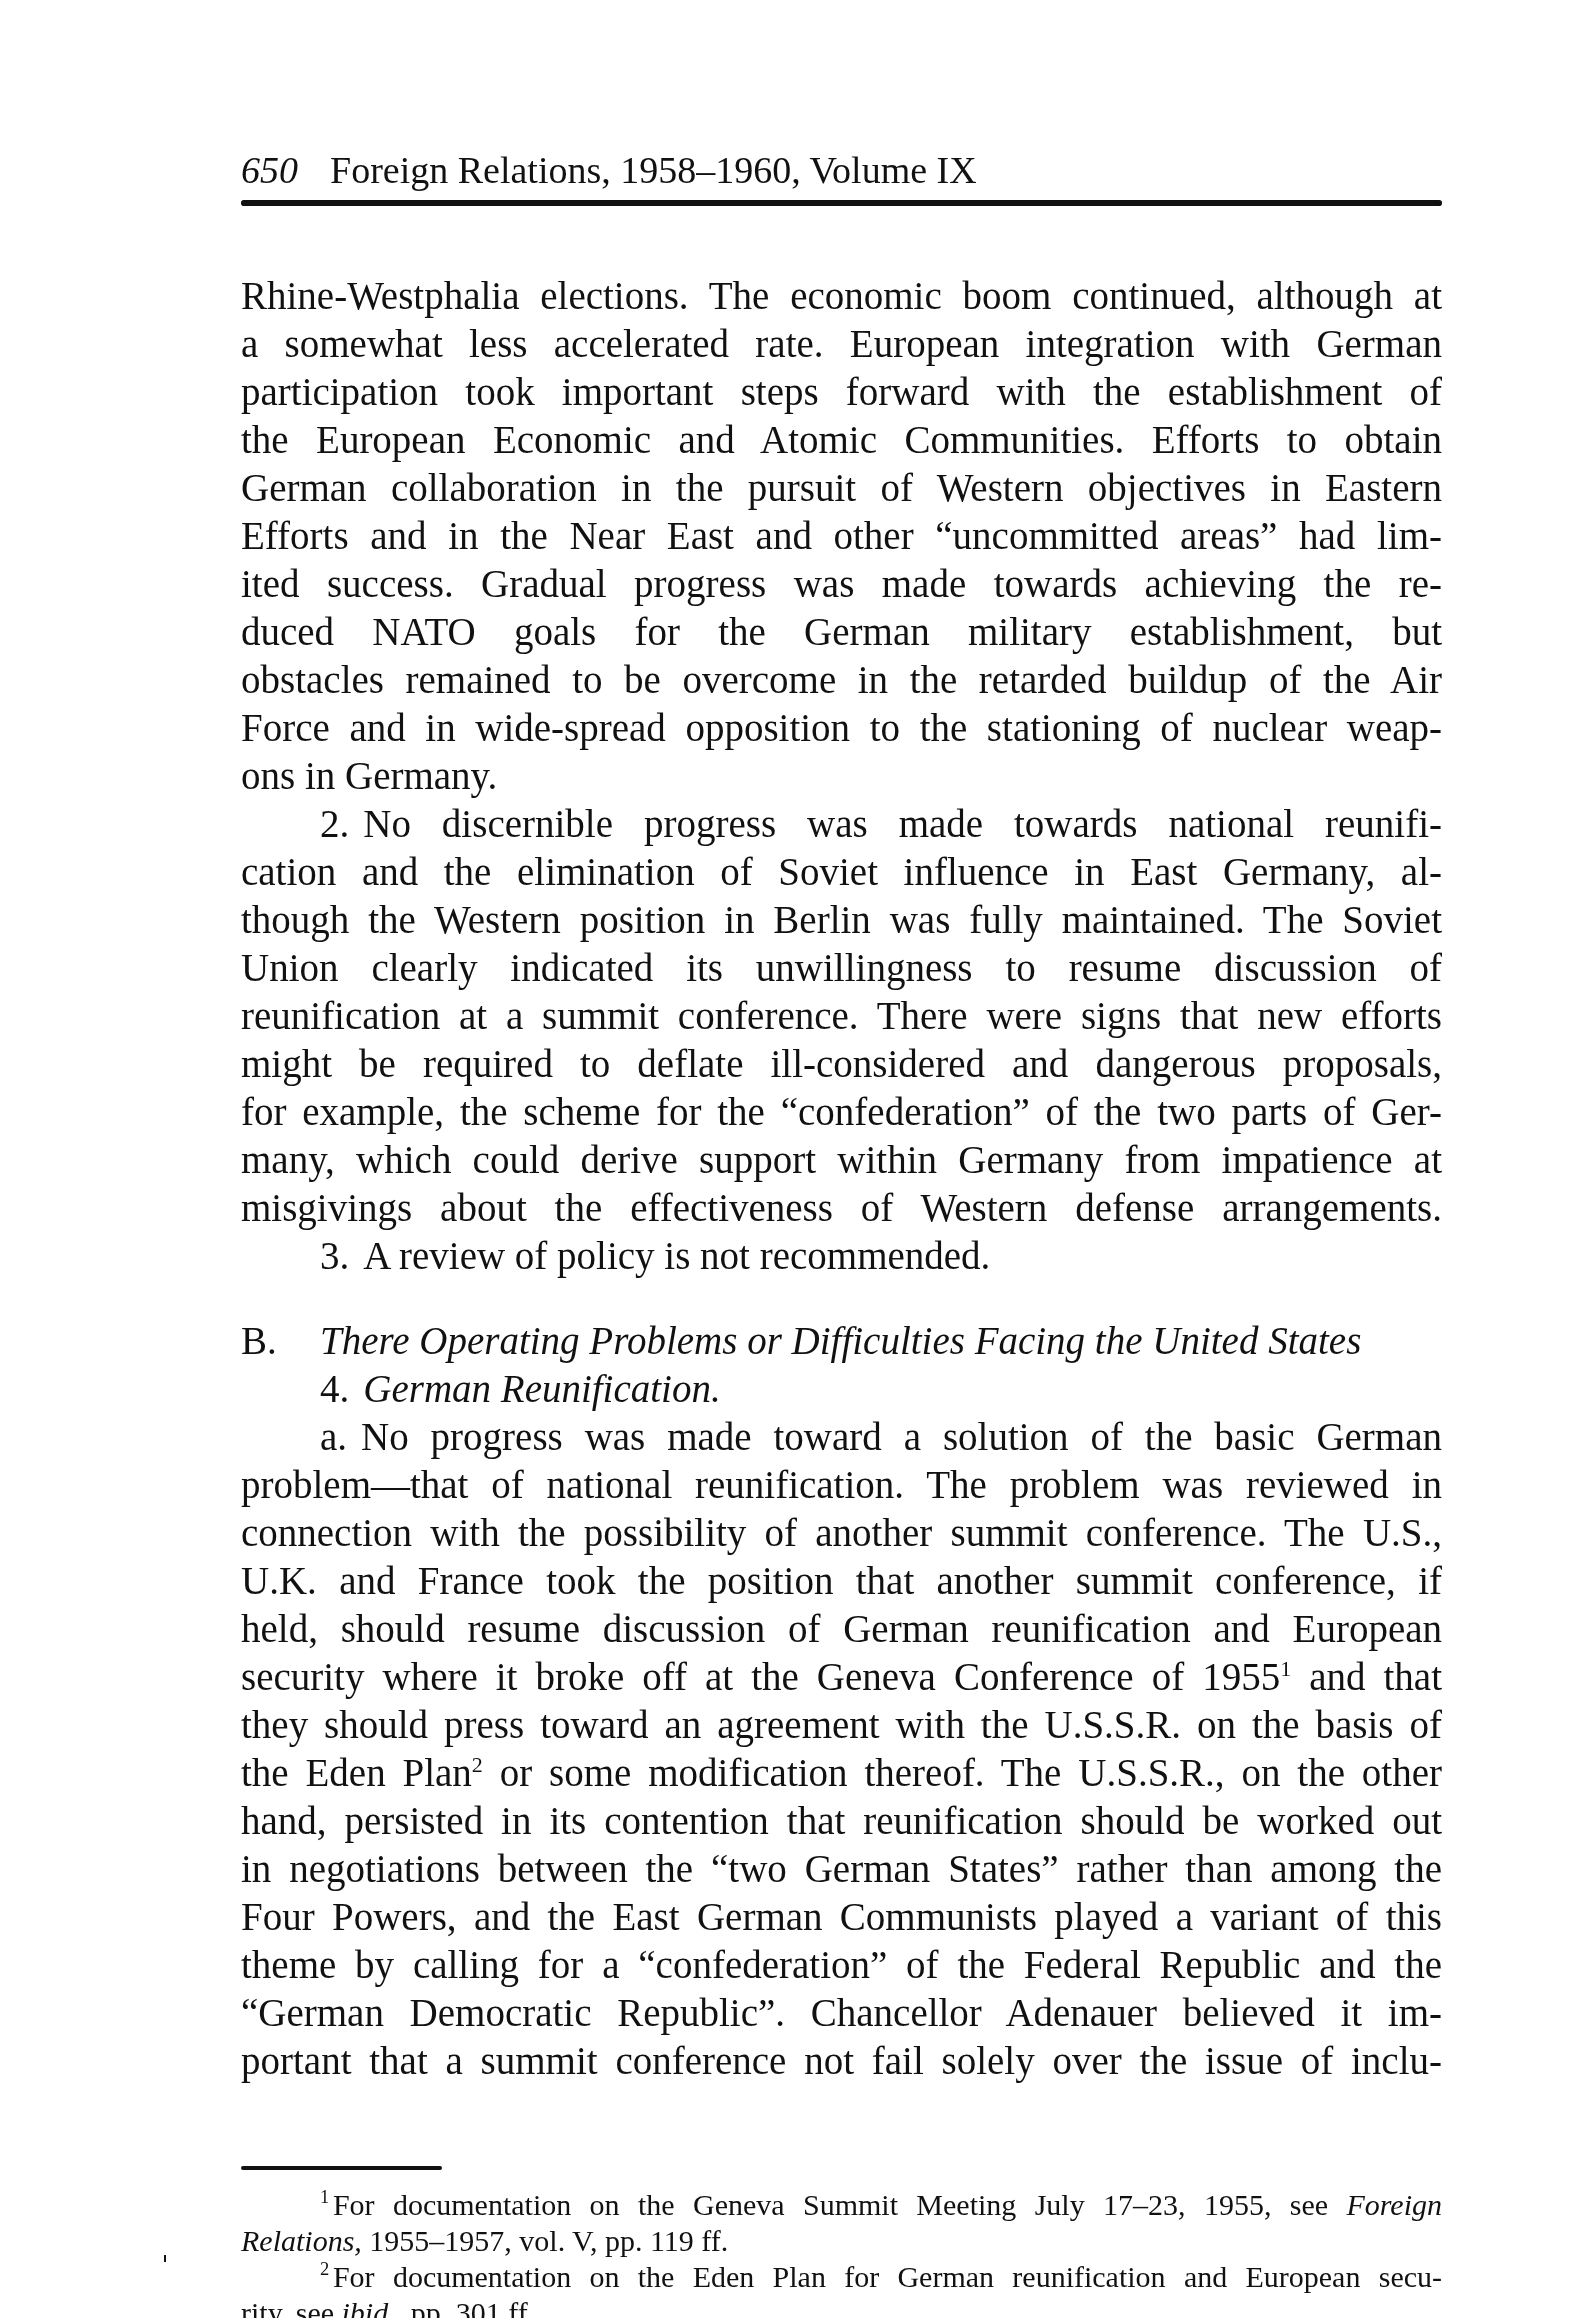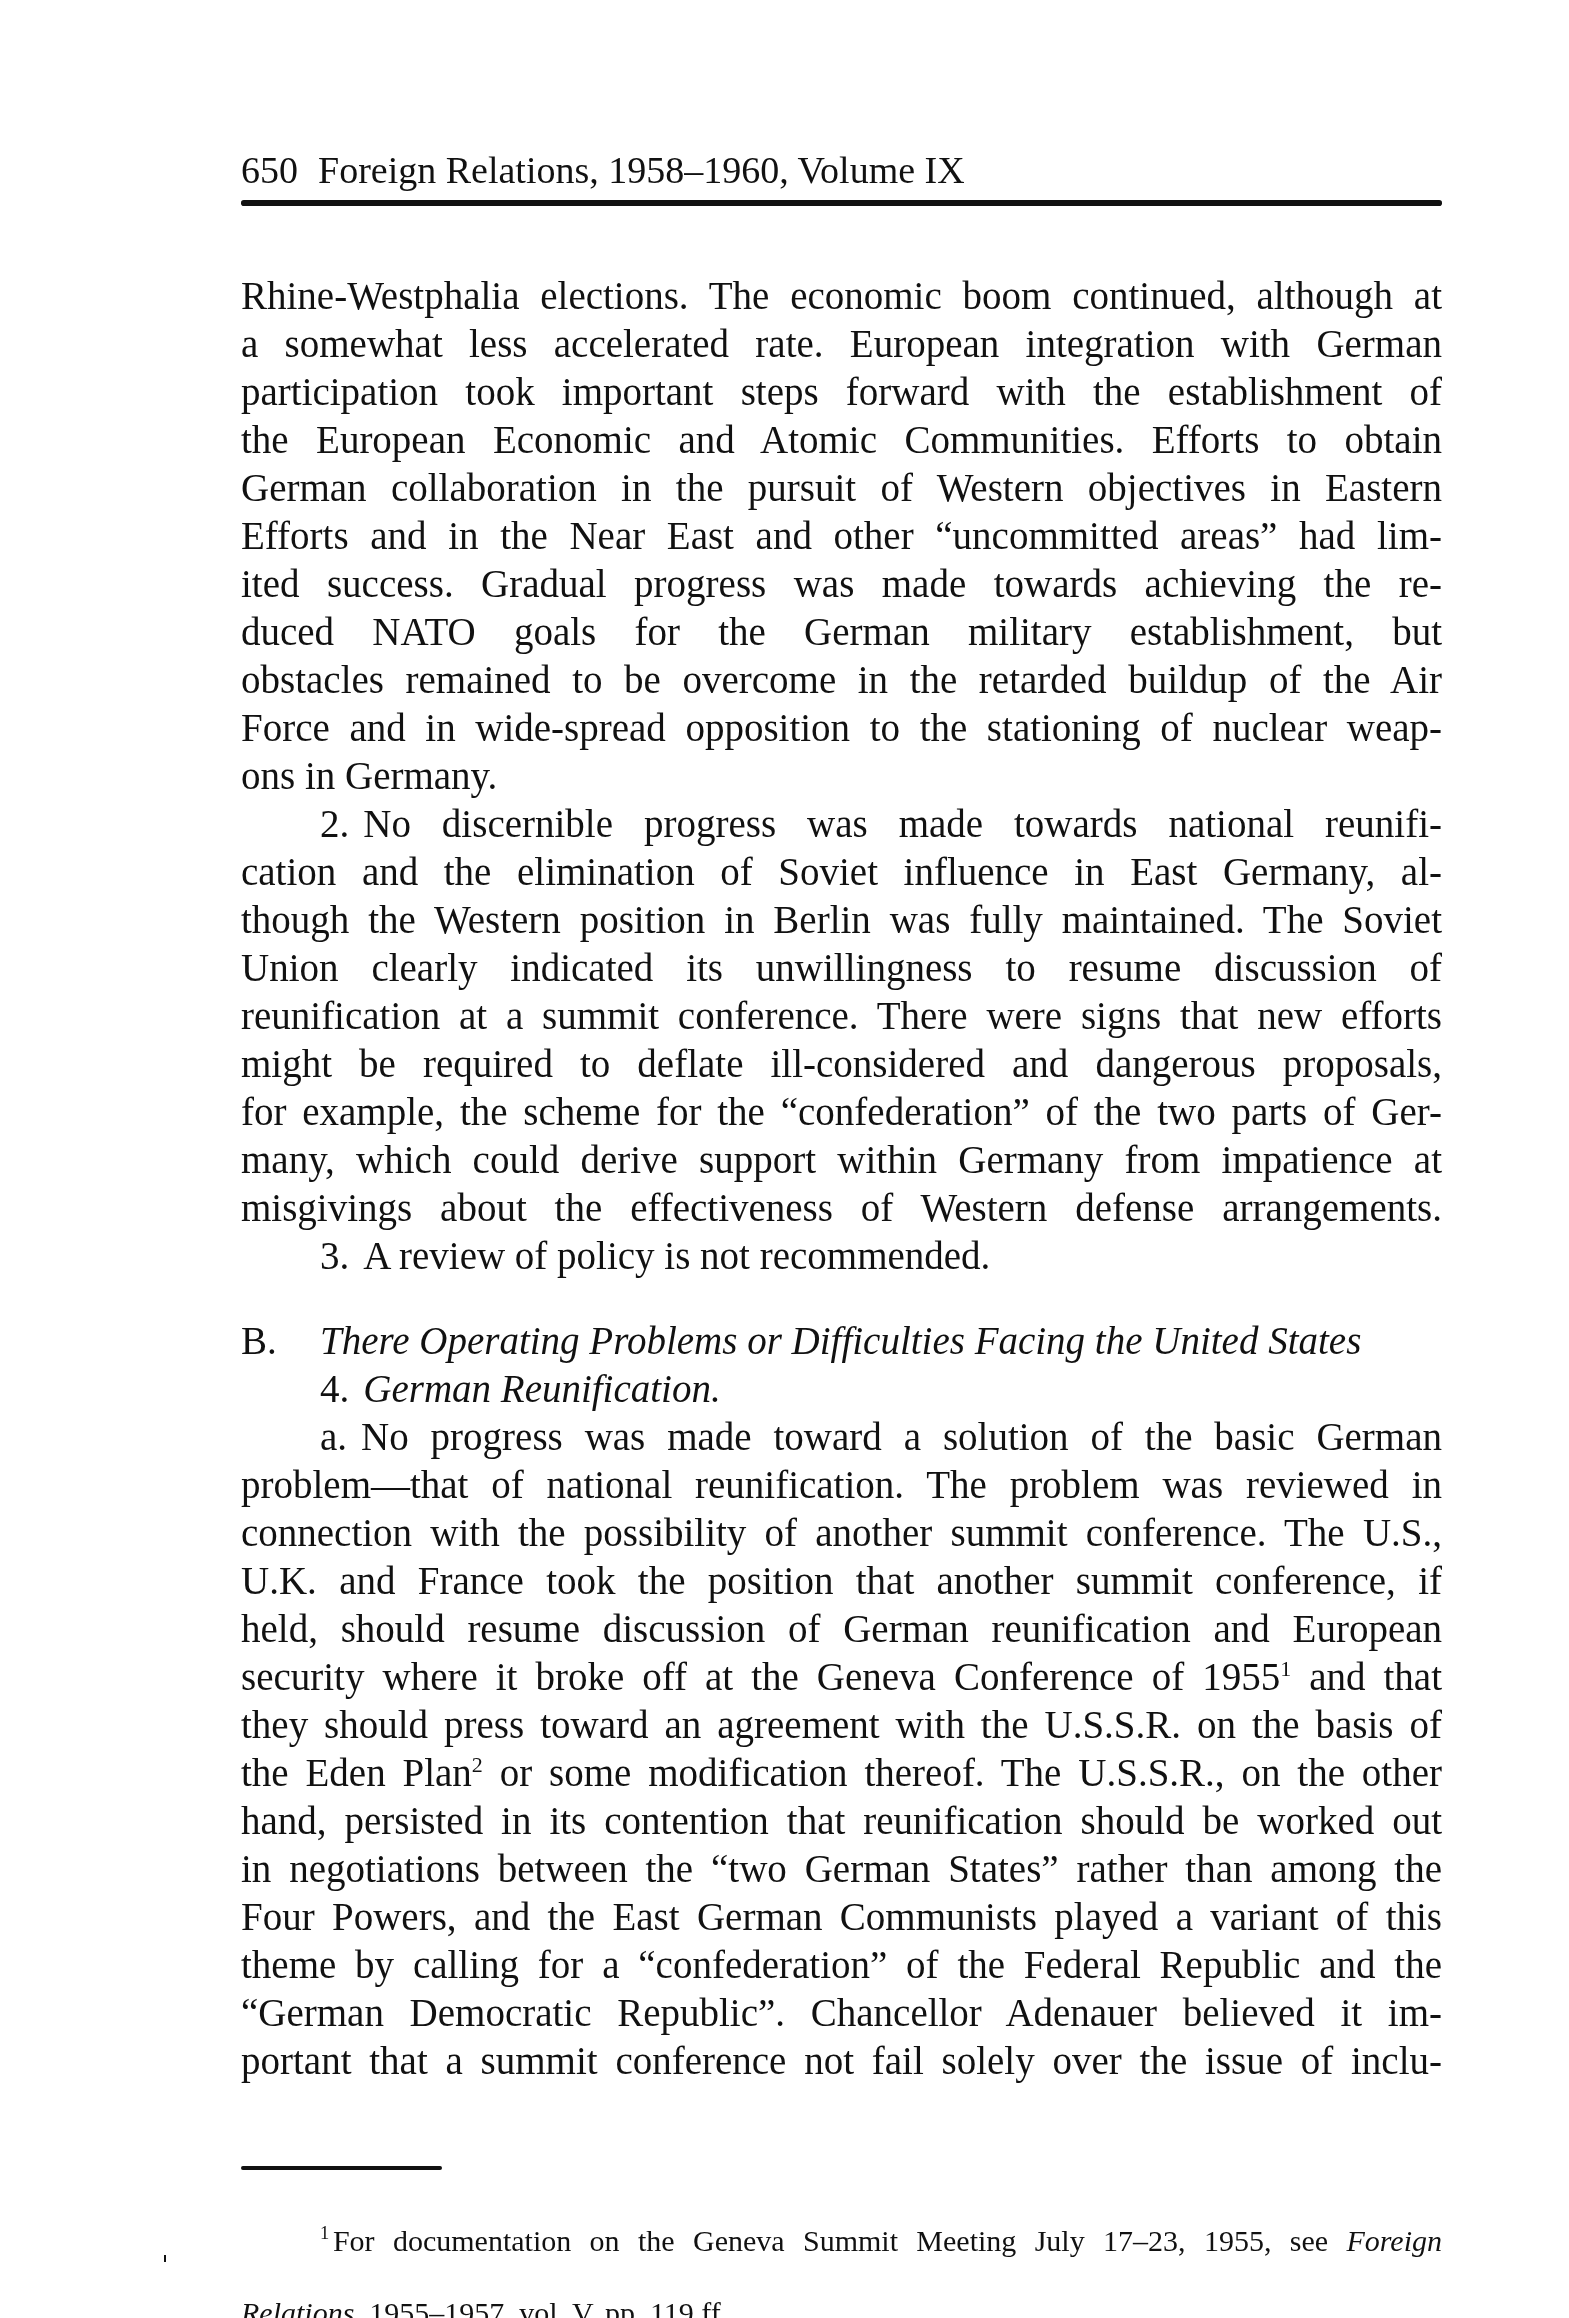--- a/index.html
+++ b/index.html
@@ -23,21 +23,21 @@
   }
   .running-head {
     position: absolute;
     left: 241px;
     top: 147px;
     width: 1201px;
     font-size: 38px;
     line-height: 46px;
     white-space: nowrap;
   }
-  .running-head .pageno { margin-right: 20px; }
+  .running-head .pageno { margin-right: 32px; font-style: italic; }
   .head-rule {
     position: absolute;
     left: 241px;
     top: 200px;
     width: 1201px;
     height: 5.6px;
     background: #111111;
     border-radius: 2.8px;
   }
   .body-text {
@@ -85,21 +85,20 @@
     width: 1201px;
     font-size: 30px;
     line-height: 36px;
   }
   .fn-line {
     display: block;
     height: 36px;
     white-space: nowrap;
     text-align: justify;
     text-align-last: justify;
-    margin-top: 36px;
   }
   .fn-line.last { text-align-last: left; }
   .fn-line.indent { padding-left: 79px; }
   .fn-line sup {
     font-size: 18.5px;
     vertical-align: 12px;
     margin-right: 3.7px;
   }
   .speck {
     position: absolute;

